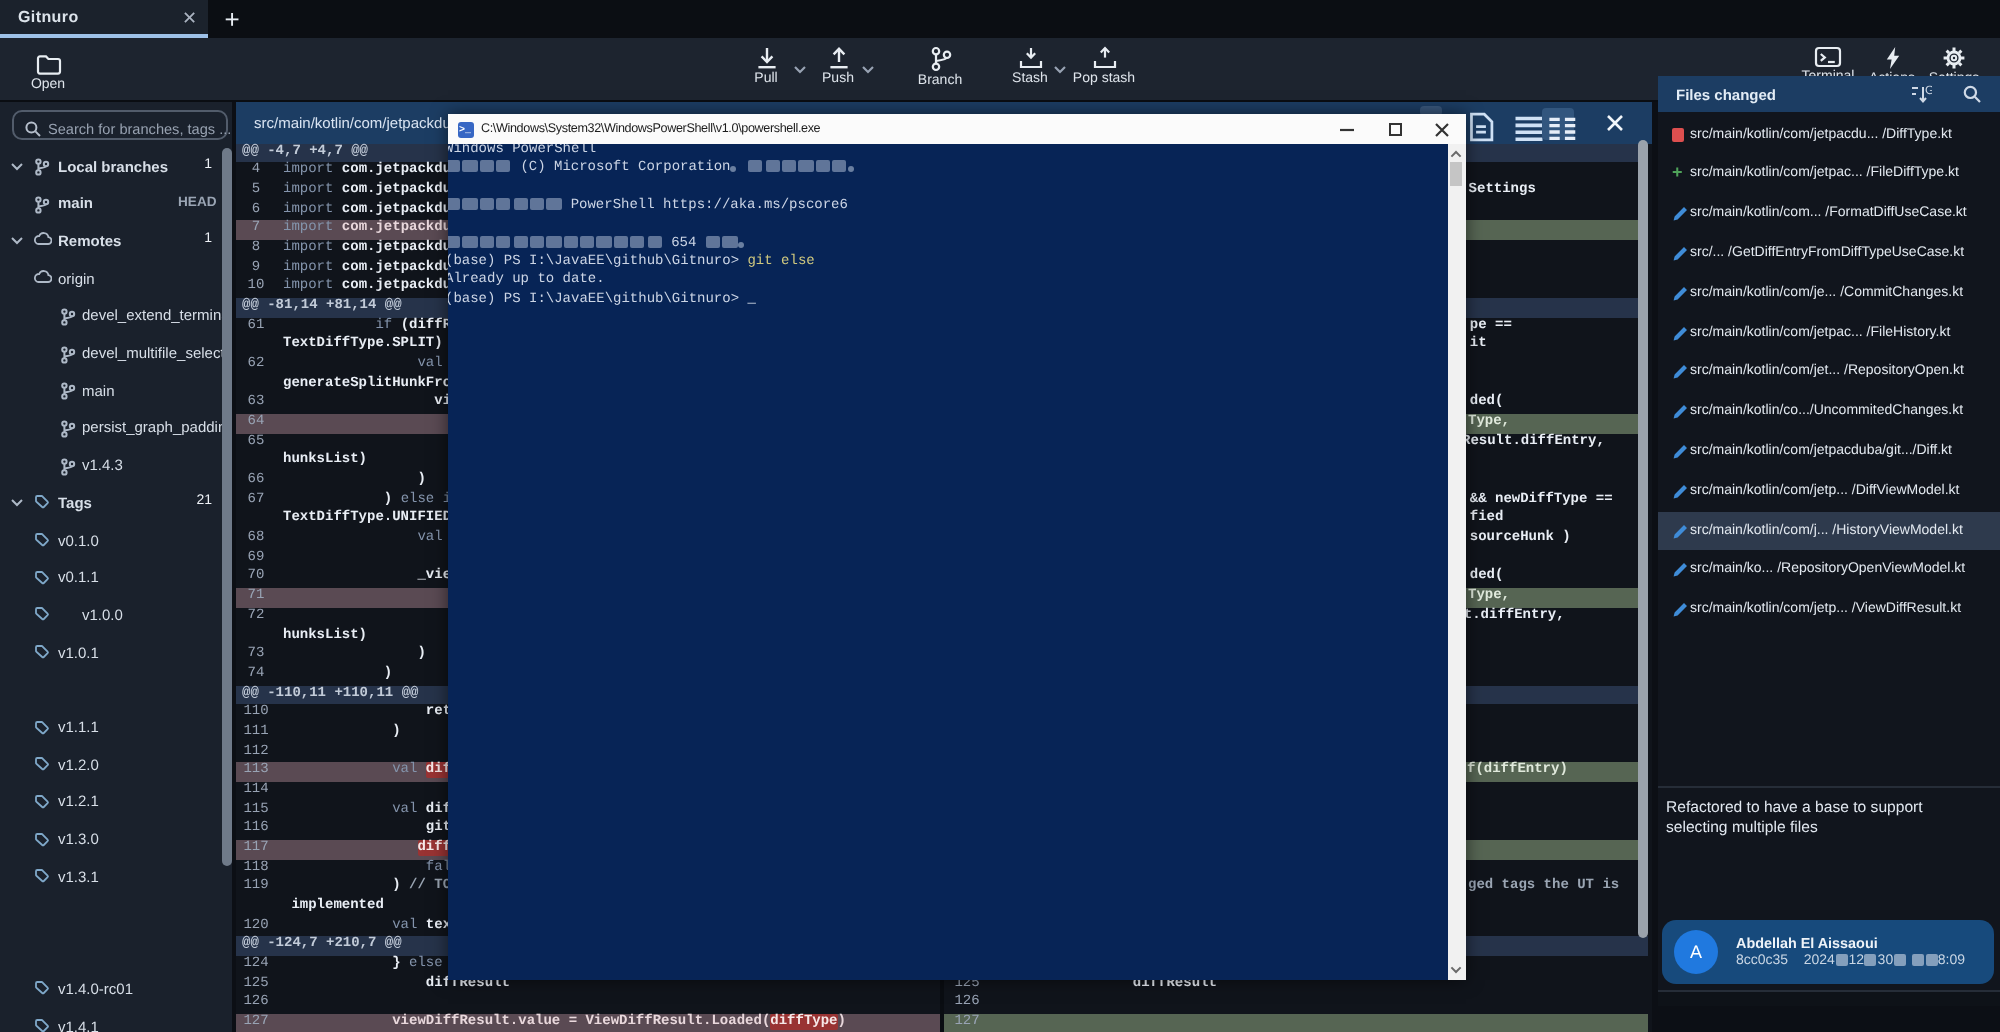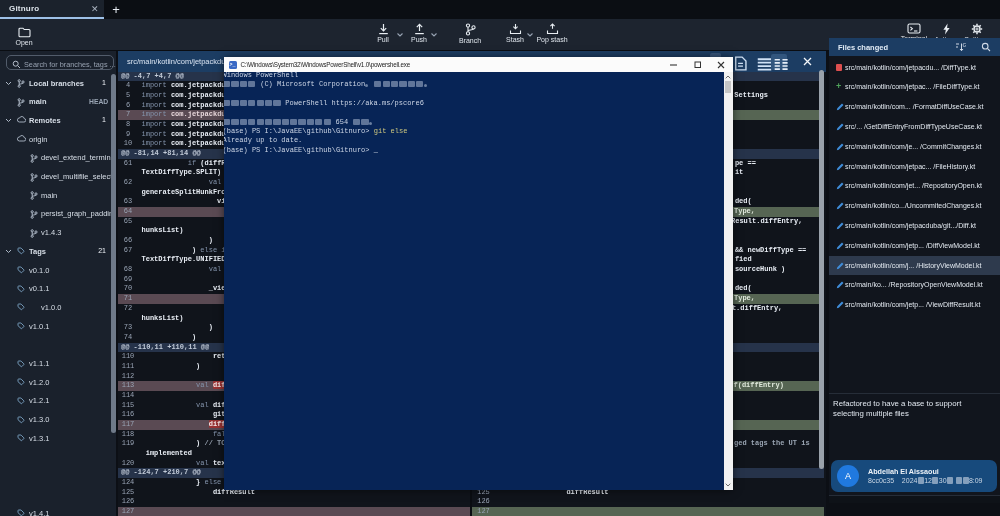--- a/index.html
+++ b/index.html
@@ -353,20 +353,26 @@
       <span class="ic" style="left:17px"><svg width="8" height="8" viewBox="0 0 8 8">
           <path d="M1 1.6c0-.3.3-.6.6-.6h2.2c.2 0 .3 0 .4.2l2.6 2.6c.2.2.2.6 0 .8L4.9 6.5c-.2.2-.6.2-.8 0L1.2 3.9C1 3.8 1 3.7 1 3.5V1.6z" stroke="#7fa8c9" stroke-width=".9" fill="none"></path>
         </svg></span>
       <span class="tx" style="left:29px;">v1.3.0</span>
     </div>
 <div class="srow" style="top:378.3px">
       <span class="ic" style="left:17px"><svg width="8" height="8" viewBox="0 0 8 8">
           <path d="M1 1.6c0-.3.3-.6.6-.6h2.2c.2 0 .3 0 .4.2l2.6 2.6c.2.2.2.6 0 .8L4.9 6.5c-.2.2-.6.2-.8 0L1.2 3.9C1 3.8 1 3.7 1 3.5V1.6z" stroke="#7fa8c9" stroke-width=".9" fill="none"></path>
         </svg></span>
       <span class="tx" style="left:29px;">v1.3.1</span>
+    </div>
+<div class="srow" style="top:434.4px">
+      <span class="ic" style="left:17px"><svg width="8" height="8" viewBox="0 0 8 8">
+          <path d="M1 1.6c0-.3.3-.6.6-.6h2.2c.2 0 .3 0 .4.2l2.6 2.6c.2.2.2.6 0 .8L4.9 6.5c-.2.2-.6.2-.8 0L1.2 3.9C1 3.8 1 3.7 1 3.5V1.6z" stroke="#7fa8c9" stroke-width=".9" fill="none"></path>
+        </svg></span>
+      <span class="tx" style="left:29px;">v1.4.0-rc01</span>
     </div>
 <div class="srow" style="top:453.1px">
       <span class="ic" style="left:17px"><svg width="8" height="8" viewBox="0 0 8 8">
           <path d="M1 1.6c0-.3.3-.6.6-.6h2.2c.2 0 .3 0 .4.2l2.6 2.6c.2.2.2.6 0 .8L4.9 6.5c-.2.2-.6.2-.8 0L1.2 3.9C1 3.8 1 3.7 1 3.5V1.6z" stroke="#7fa8c9" stroke-width=".9" fill="none"></path>
         </svg></span>
       <span class="tx" style="left:29px;">v1.4.1</span>
     </div>
 <div id="sbscroll"></div>
 </div>
 <div id="diff">
@@ -473,21 +479,21 @@
 <div class="drow" style="left:353.5px;top:398.02px;width:352.5px"></div>
 <div class="drow" style="left:0;top:407.70px;width:352px"><span class="num" style="left:0">120</span><pre style="left:23.5px">             <span class="kw">val</span> texts = diffResult</pre></div>
 <div class="drow" style="left:353.5px;top:407.70px;width:352.5px"><span class="num" style="left:2px">120</span></div>
 <div class="drow hunk" style="left:0;top:417.38px;width:706px"><pre style="left:3px">@@ -124,7 +210,7 @@</pre></div>
 <div class="drow" style="left:0;top:427.06px;width:352px"><span class="num" style="left:0">124</span><pre style="left:23.5px">             } <span class="kw">else</span> {</pre></div>
 <div class="drow" style="left:353.5px;top:427.06px;width:352.5px"><span class="num" style="left:2px">124</span></div>
 <div class="drow" style="left:0;top:436.74px;width:352px"><span class="num" style="left:0">125</span><pre style="left:23.5px">                 diffResult</pre></div>
 <div class="drow" style="left:353.5px;top:436.74px;width:352.5px"><span class="num" style="left:2px">125</span><pre style="left:23.5px">                 diffResult</pre></div>
 <div class="drow" style="left:0;top:446.42px;width:352px"><span class="num" style="left:0">126</span></div>
 <div class="drow" style="left:353.5px;top:446.42px;width:352.5px"><span class="num" style="left:2px">126</span></div>
-<div class="drow redrow" style="left:0;top:456.10px;width:352px"><span class="num" style="left:0">127</span></div>
+<div class="drow redrow" style="left:0;top:456.10px;width:352px"><span class="num" style="left:0">127</span><pre style="left:23.5px">             viewDiffResult.value = ViewDiffResult.Loaded(<span class="redbox">diffType</span>)</pre></div>
 <div class="drow greenrow" style="left:353.5px;top:456.10px;width:352.5px"><span class="num" style="left:2px">127</span></div>
 <div id="coldiv"></div>
     <div id="dscroll"></div>
 </div>
 <div id="rpanel">
 <div id="rhead">
       <span class="t">Files changed</span>
 <svg style="position:absolute;left:126px;top:4px" width="11" height="10" viewBox="0 0 11 10">
         <g stroke="#cfd9e6" stroke-width="1" fill="none">
           <path d="M1 2h3M1 5h2M6.5 1.5v7"></path>

